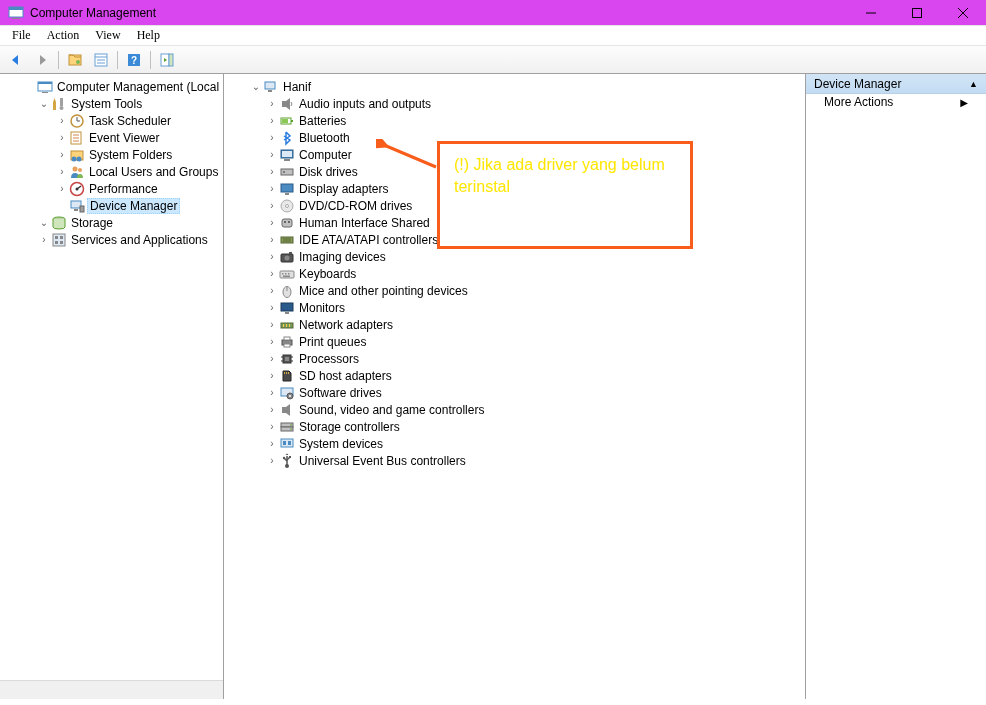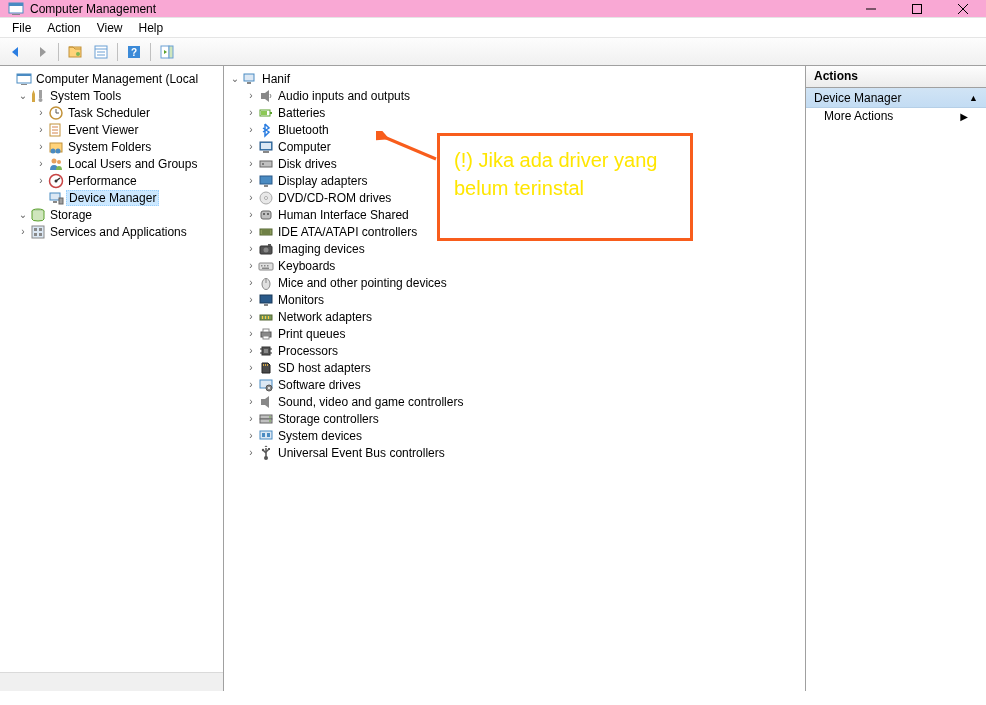--- a/index.html
+++ b/index.html
@@ -1,61 +1,61 @@
 <!DOCTYPE html>
 <html><head>
   <meta charset="utf-8">
   <style>
     * { margin: 0; padding: 0; box-sizing: border-box; font-family: "Segoe UI", Tahoma, sans-serif; }
     body { width: 986px; height: 705px; background: #fff; overflow: hidden; font-size: 12px; color: #000; }
     
     
-    .titlebar { height: 18px; background: #f9a8d4; display: flex; align-items: center; padding-left: 8px; border-bottom: 1px solid #e5e5e5; }
+    .titlebar { height: 26px; background: #d946ef; display: flex; align-items: center; padding-left: 8px; border-bottom: 1px solid #e5e5e5; }
     .titlebar .app-icon { width: 16px; height: 16px; margin-right: 6px; }
     .titlebar .title { flex: 1; font-size: 12px; }
     .titlebar .win-controls { display: flex; }
     .titlebar .win-btn { width: 46px; height: 30px; display: flex; align-items: center; justify-content: center; cursor: pointer; }
     
     
     .menubar { height: 20px; display: flex; align-items: center; padding-left: 4px; border-bottom: 1px solid #e5e5e5; }
-    .menubar .menu-item { padding: 2px 8px; cursor: pointer; font-size: 12px; }
+    .menubar .menu-item { padding: 2px 8px; cursor: pointer; font-size: 12px; font-family: Liberation Serif, serif; }
     
     
     .toolbar { height: 28px; display: flex; align-items: center; padding: 2px 4px; gap: 2px; border-bottom: 1px solid #a0a0a0; background: linear-gradient(#fdfdfd, #f0f0f0); }
     .toolbar .tool-btn { width: 24px; height: 22px; display: flex; align-items: center; justify-content: center; border: 1px solid transparent; cursor: pointer; }
     .toolbar .sep { width: 1px; height: 18px; background: #c0c0c0; margin: 0 2px; }
     
     
     .main { display: flex; height: 625px; }
     .left-pane { width: 224px; border-right: 1px solid #a0a0a0; overflow: hidden; position: relative; padding-top: 4px; background: #fff; }
     .left-pane::after { content: ""; position: absolute; bottom: 0; left: 0; right: 0; height: 18px; background: #f0f0f0; border-top: 1px solid #dadada; }
     .left-scroll-btn { position: absolute; bottom: 0; height: 18px; width: 18px; background: #f0f0f0; display: flex; align-items: center; justify-content: center; font-size: 9px; color: #606060; }
     .left-scroll-btn.left { left: 0; }
     .left-scroll-btn.right { right: 0; }
     
     .center-pane { flex: 1; border-right: 1px solid #a0a0a0; padding-top: 4px; position: relative; overflow: hidden; background: #fff; }
     .right-pane { width: 180px; background: #fff; }
     
     
-    .tree-row { display: flex; align-items: center; height: 17px; padding-left: 2px; white-space: nowrap; cursor: pointer; }
+    .tree-row { display: flex; align-items: center; height: 17px; padding-left: 2px; white-space: nowrap; cursor: pointer; margin-left: 21px; }
     .expander { width: 14px; text-align: center; font-size: 10px; color: #666; display: inline-flex; align-items: center; justify-content: center; }
     .expander.empty { visibility: hidden; }
     .tree-icon { width: 16px; height: 16px; margin-right: 2px; display: inline-flex; align-items: center; justify-content: center; flex-shrink: 0; }
     .tree-label { padding: 0 2px; }
     .tree-label.selected { background: #cce8ff; border: 1px dotted #99d1ff; }
     .indent-1 { padding-left: 16px; }
     .indent-2 { padding-left: 34px; }
     
     
     .actions-header { height: 22px; background: linear-gradient(#fdfdfd, #ececec); border-bottom: 1px solid #a0a0a0; padding: 3px 8px; font-weight: 600; font-size: 12px; }
     .actions-section { height: 20px; background: linear-gradient(#d1e4f5, #c3dcf3); padding: 2px 8px; font-size: 12px; display: flex; align-items: center; justify-content: space-between; border-bottom: 1px solid #b5cfe7; }
     .actions-item { padding: 1px 18px; font-size: 12px; display: flex; align-items: center; justify-content: space-between; cursor: pointer; }
     
     
-    .annotation-box { position: absolute; left: 213px; top: 67px; width: 256px; height: 108px; border: 3px solid #f85d1c; padding: 10px 14px; font-size: 20px; color: #ffe600; font-family: Arial, sans-serif; line-height: 1.4; }
+    .annotation-box { position: absolute; left: 213px; top: 67px; width: 256px; height: 108px; border: 3px solid #f85d1c; padding: 10px 14px; font-size: 16px; color: #ffe600; font-family: Arial, sans-serif; line-height: 1.4; }
     .annotation-arrow { position: absolute; left: 152px; top: 65px; }
     
     
     .watermark { position: absolute; left: 140px; top: 200px; font-size: 60px; font-weight: 900; color: rgba(150,150,150,0.22); letter-spacing: 2px; font-family: Arial, sans-serif; pointer-events: none; }
     .watermark .d { color: rgba(60,140,200,0.22); }
     
     svg { display: block; }
   </style>
 </head>
 <body>
@@ -529,21 +529,20 @@
           </marker>
         </defs>
       <line x1="60" y1="28" x2="8" y2="6" stroke="#f85d1c" stroke-width="3" marker-end="url(#ah)"></line>
     </svg>
     <div class="annotation-box">
       <span>(!) Jika ada driver yang belum terinstal</span>
     </div>
   </div>
 
   <div class="right-pane">
-    <div class="actions-header">Actions</div>
     <div class="actions-section">
       <span>Device Manager</span>
       <span style="font-size:9px">▲</span>
     </div>
     <div class="actions-item">
       <span>More Actions</span>
       <span style="font-size:10px">▶</span>
     </div>
   </div>
 </div>

